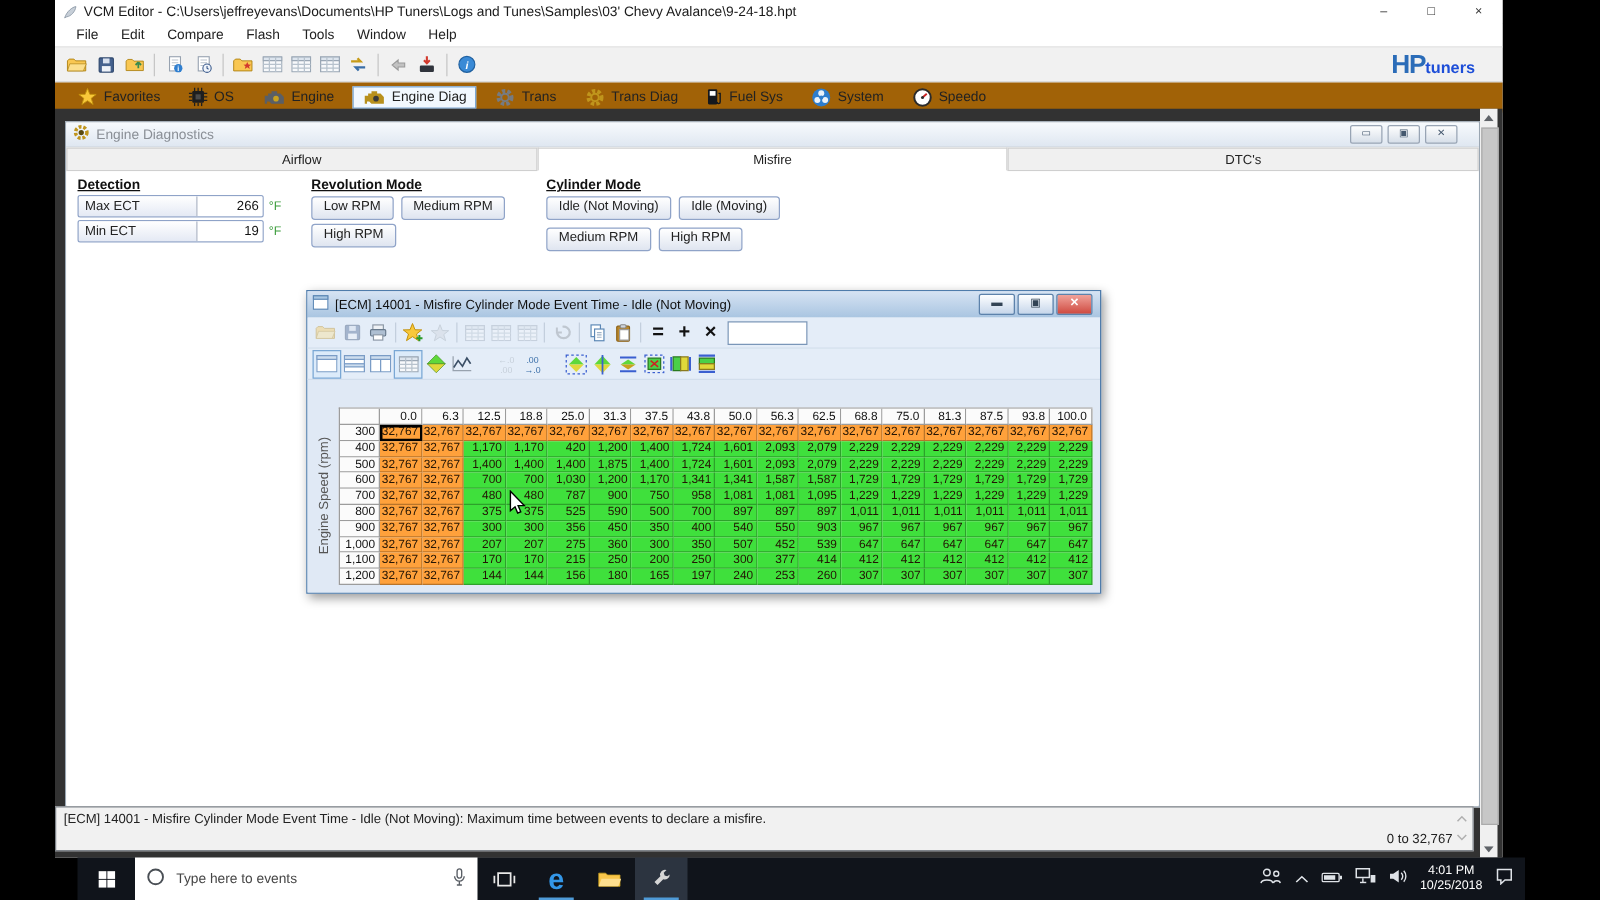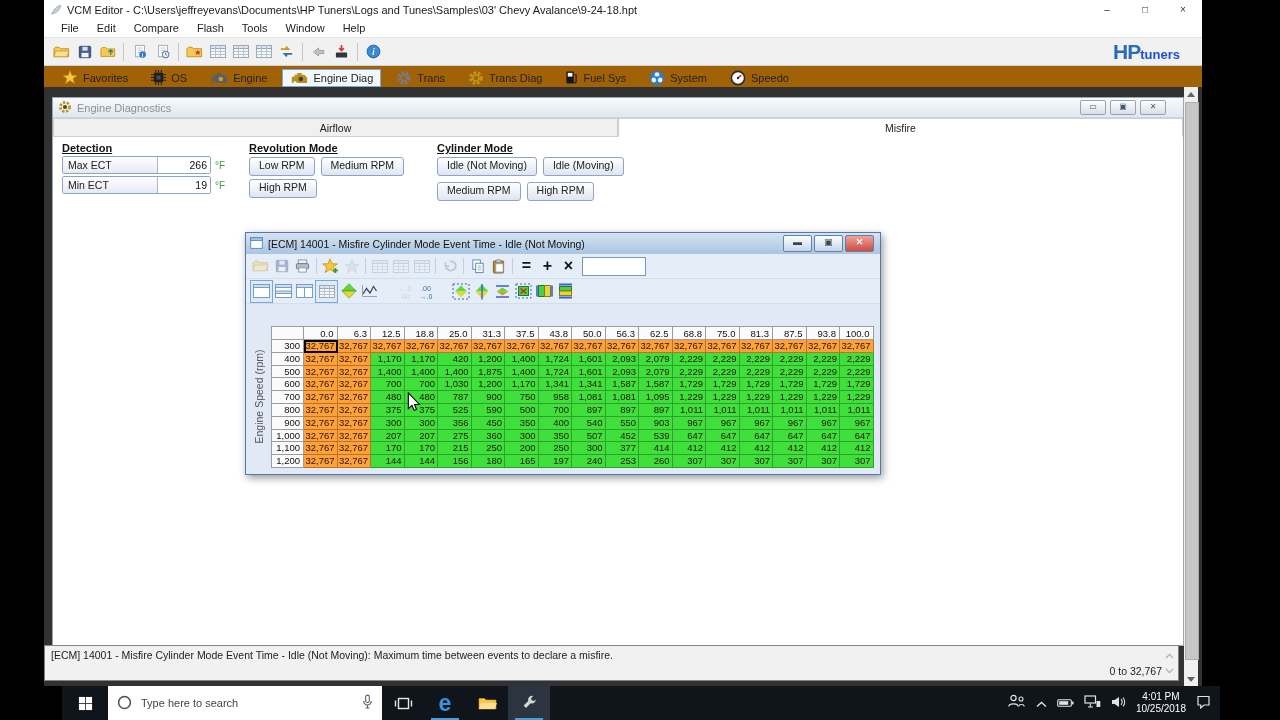--- a/index.html
+++ b/index.html
@@ -316,20 +316,21 @@
         <span>Engine Diagnostics</span>
         <span class="diag-btns">
           <span class="dbtn">▭</span>
           <span class="dbtn">▣</span>
           <span class="dbtn">✕</span>
         </span>
       </div>
       <div class="diag-tabs">
           <div class="dtab">Airflow</div>
           <div class="dtab active">Misfire</div>
+          <div class="dtab">DTC's</div>
         </div>
       <div class="diag-content">
 
         <div class="grp" style="left:9px">
           <div class="grp-h">Detection</div>
           <div>
               <div class="field">
                 <div class="fbox">
                   <div class="flabel">Max ECT</div>
                   <div class="fvalue">266</div>
@@ -814,21 +815,21 @@
         <rect x="1" y="1" width="6.6" height="6.6" fill="#fff"></rect>
         <rect x="8.4" y="1" width="6.6" height="6.6" fill="#fff"></rect>
         <rect x="1" y="8.4" width="6.6" height="6.6" fill="#fff"></rect>
         <rect x="8.4" y="8.4" width="6.6" height="6.6" fill="#fff"></rect>
       </svg>
     </div>
   <div class="tb-search">
     <span><svg width="15" height="15" viewBox="0 0 16 16">
           <circle cx="8" cy="8" r="6.3" fill="none" stroke="#4a4f55" stroke-width="1.6"></circle>
         </svg></span>
-    <span>Type here to search</span>
+    <span>Type here to events</span>
     <span class="mic"><svg width="11" height="16" viewBox="0 0 12 17">
           <rect x="4" y="1" width="4" height="8" rx="2" fill="none" stroke="#5a5f66" stroke-width="1.2"></rect>
           <path d="M1.8 7.5a4.2 4.2 0 0 0 8.4 0M6 12v3M3.8 15h4.4" fill="none" stroke="#5a5f66" stroke-width="1.2"></path>
         </svg></span>
   </div>
   <div class="tb-app">
       <svg width="19" height="15" viewBox="0 0 19 15">
         <rect x="4.5" y="2.5" width="10" height="10" fill="none" stroke="#e8e8e8" stroke-width="1.4"></rect>
         <path d="M1.5 4.5v6M17.5 4.5v6" stroke="#e8e8e8" stroke-width="1.4"></path>
       </svg>

